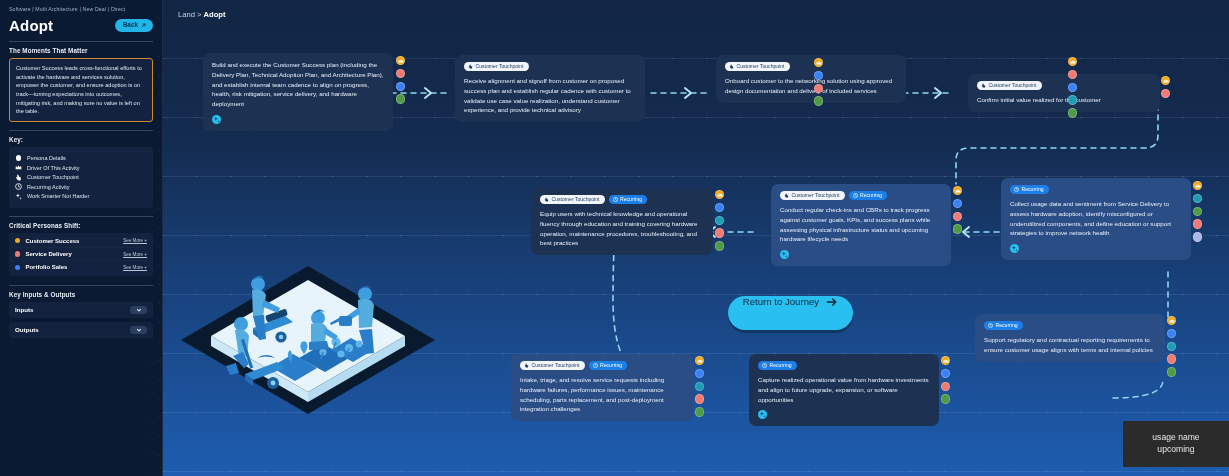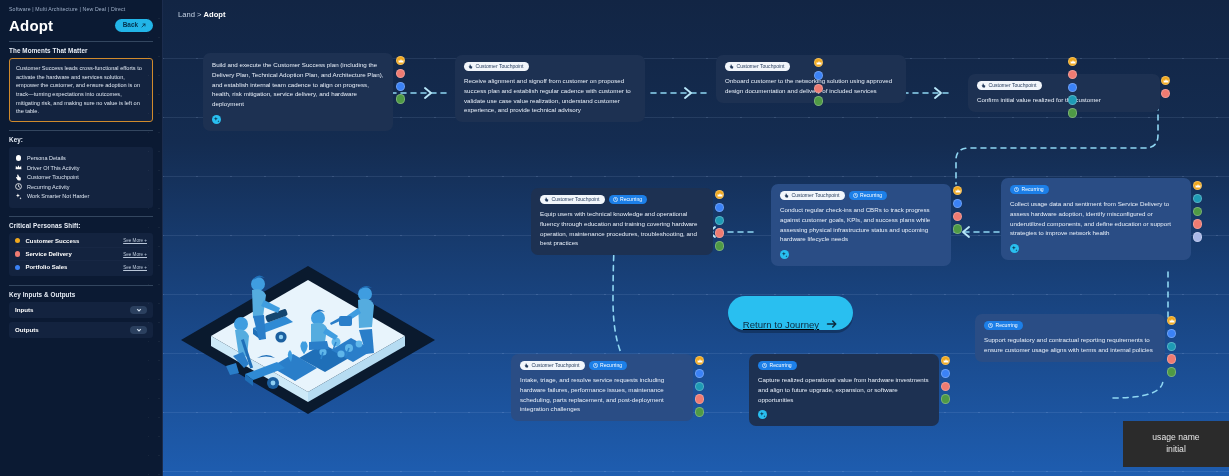--- a/index.html
+++ b/index.html
@@ -103,24 +103,23 @@
   .rd{ width:9.4px; height:9.4px; border-radius:50%; border:1px solid rgba(255,255,255,.25); }
   .rd.crown{ background:#f0a81e; display:flex;align-items:center;justify-content:center; }
   .rd.crown svg{ width:6px;height:6px; fill:#fff; }
 
   
   .conn{ position:absolute; z-index:2; pointer-events:none; }
 
   
   #return-btn{
     position:absolute; left:565px; top:296px; width:125px; height:34px;
-    background:#29bff0; border-radius:17px; display:flex; align-items:flex-end;
+    background:#29bff0; border-radius:17px; display:flex; align-items:flex-start;
     justify-content:center; gap:7px; cursor:pointer; z-index:7;
     box-shadow:0 3px 0 rgba(0,0,0,.25);
-    text-decoration:underline;
   }
   #return-btn span{ font-size:9.6px; color:#0c2b3f; }
   #return-btn svg{ width:12px; height:12px; stroke:#0c2b3f; fill:none; stroke-width:2;}
 
   #redacted{
     position:absolute; left:960px; top:421px; width:106px; height:46px;
     background:#2b2b2b; display:flex; flex-direction:column; align-items:center;
     justify-content:center; z-index:9; color:#e6e6e6; font-size:8.6px; line-height:1.35;
   }
 
@@ -608,15 +607,15 @@
       <path d="M185,42 q12,-4 16,5 l-2,22 l-13,1Z" fill="#55acdf"></path>
       <path d="M186,72 l13,-1 l2,24 l-8,1Z" fill="#2a7ec9"></path>
       <path d="M185,50 l-14,10 l3,4 l14,-9Z" fill="#3f9de0"></path>
       <rect x="166" y="58" width="13" height="10" rx="2" fill="#2a7ec9"></rect>
       <path d="M166,60 l-9,5 l1,2 l9,-4Z" fill="#2a7ec9"></path>
     </g>
   </svg>
 
   <div id="redacted">
     <span>usage name</span>
-    <span>initial</span>
+    <span>upcoming</span>
   </div>
 </div>
 
 </body></html>

